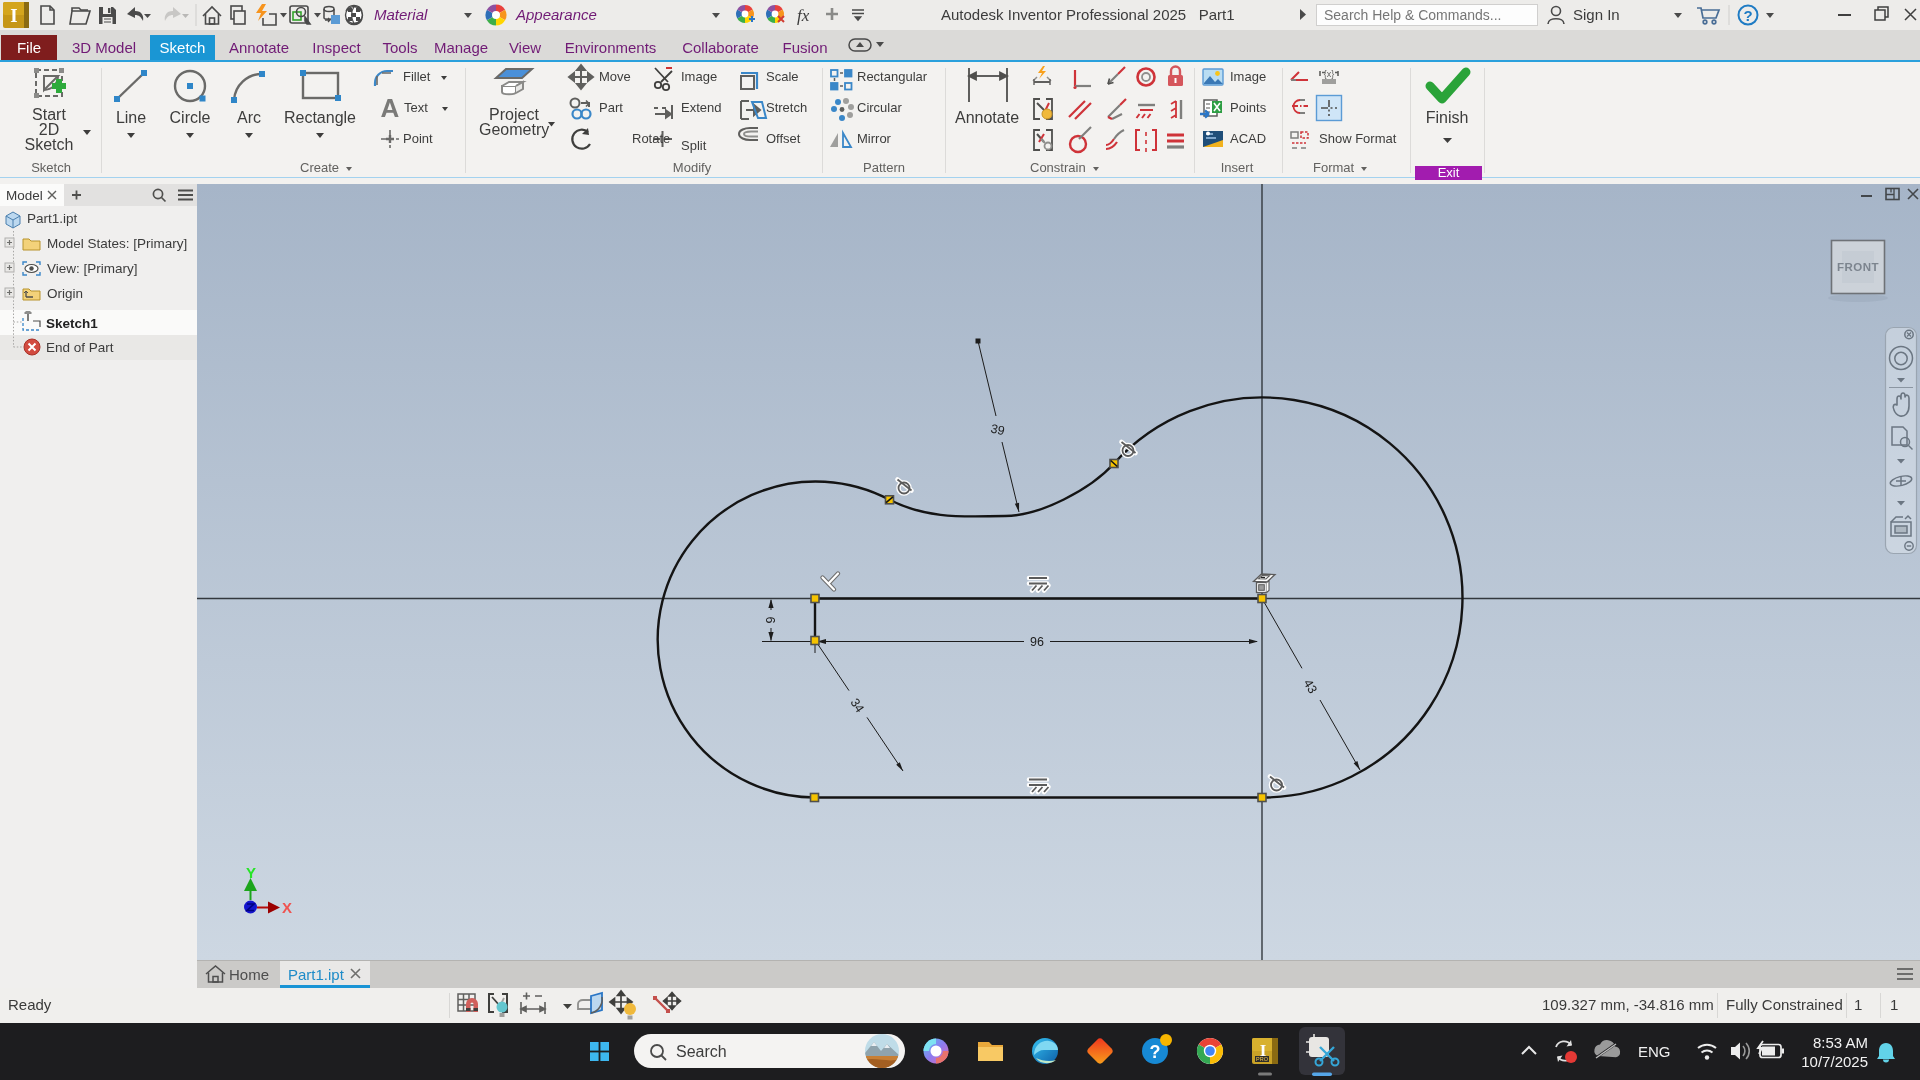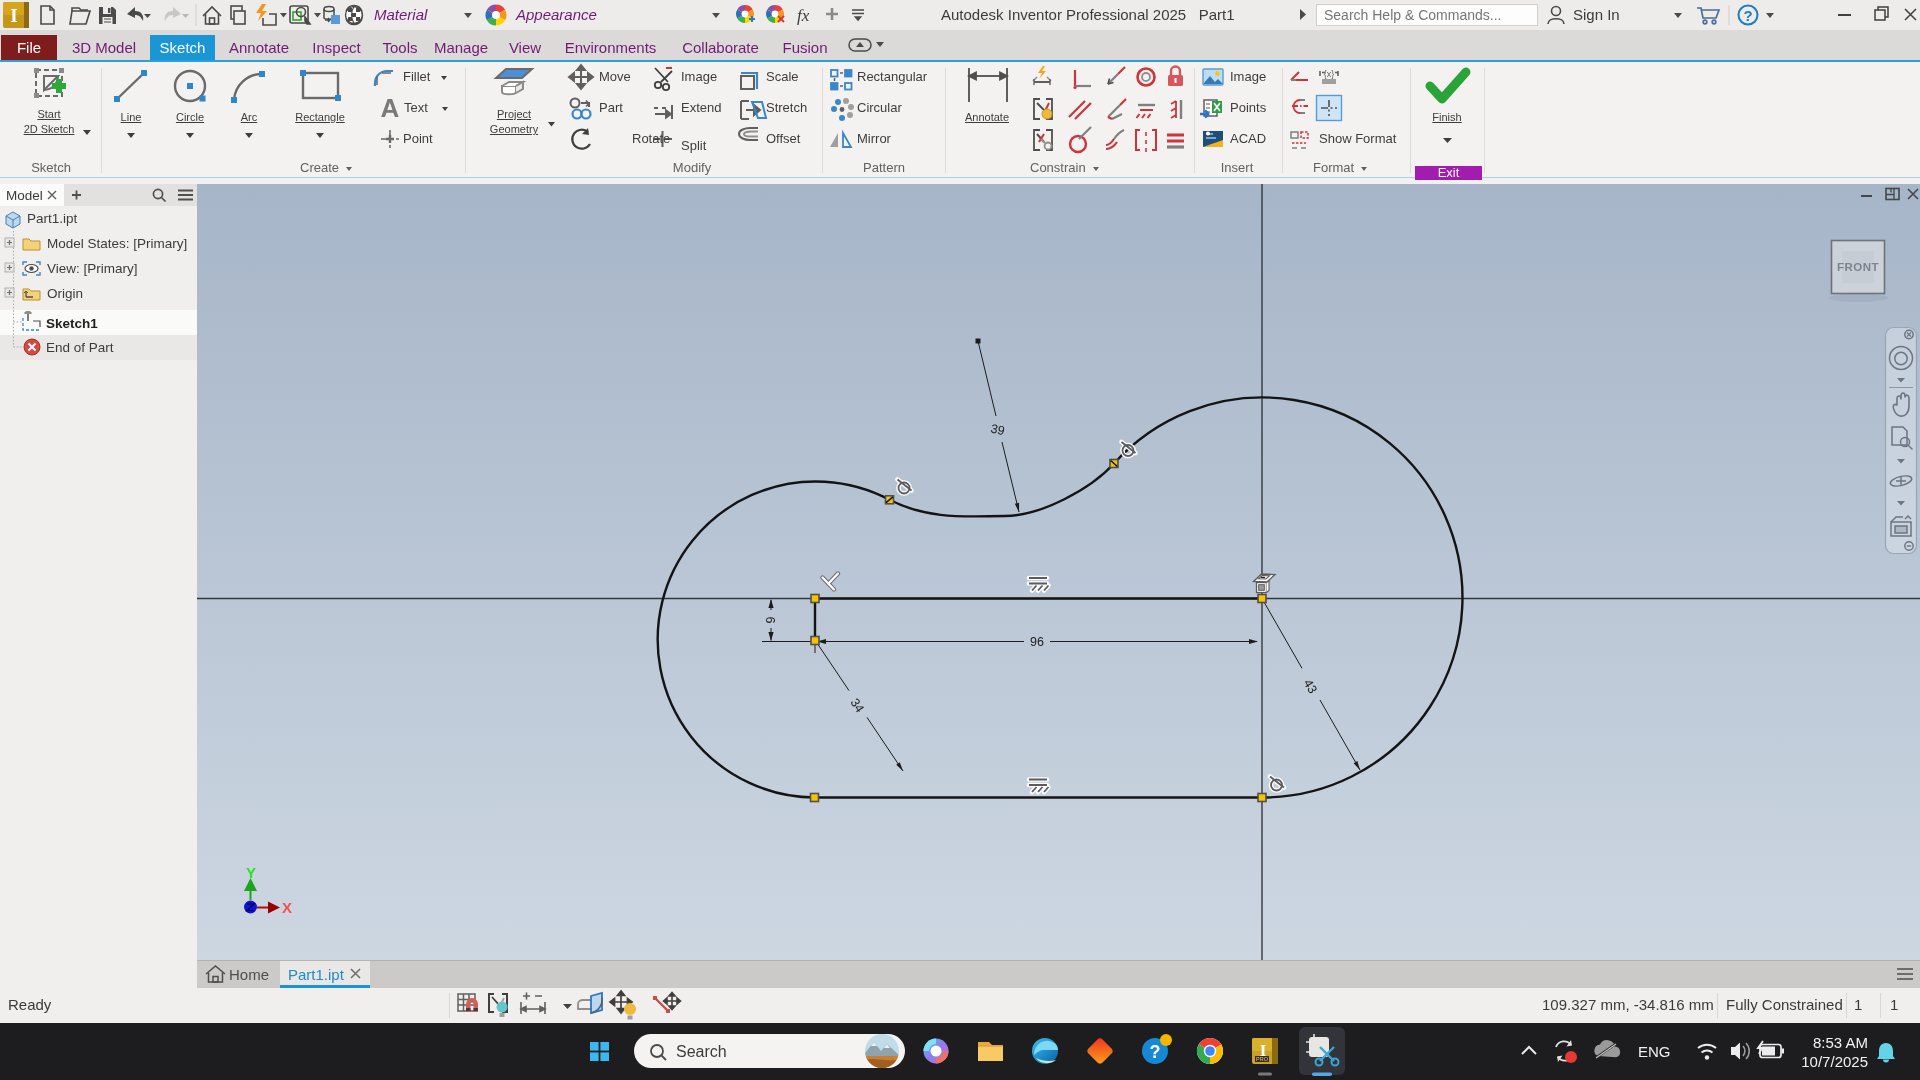--- a/index.html
+++ b/index.html
@@ -14,21 +14,21 @@
 #searchbox { position:absolute; left:1316px; top:4px; width:222px; height:22px; background:#fdfdfd; border:1px solid #d0cfce; font-size:14px; color:#767676; line-height:20px; padding-left:7px; }
 
 #tabrow { position:absolute; left:0; top:30px; width:1920px; height:30px; background:#dbdad8; }
 .rtab { position:absolute; top:5px; height:25px; line-height:25px; font-size:15px; color:#701a75; text-align:center; }
 .rtab.file { background:#7f1d1d; color:#fff; }
 .rtab.active { background:#1a96d4; color:#fff; }
 
 #ribbon { position:absolute; left:0; top:60px; width:1920px; height:118px; background:#f3f2f0; border-top:2px solid #2aa0dc; border-bottom:1px solid #a3d2ef; }
 .rgroup-label { position:absolute; bottom:2px; font-size:13px; color:#62615f; text-align:center; white-space:nowrap; }
 .rsep { position:absolute; top:6px; bottom:4px; width:1px; background:#dcdbd9; }
-.bigbtn { position:absolute; top:3px; text-align:center; font-size:11px; color:#3d3d3c; line-height:15px;text-decoration:underline; }
+.bigbtn { position:absolute; top:3px; text-align:center; font-size:16px; color:#3d3d3c; line-height:15px; }
 .smalllbl { position:absolute; font-size:13px; color:#3d3d3c; white-space:nowrap; }
 .dd { display:inline-block; width:0; height:0; border-left:3.5px solid transparent; border-right:3.5px solid transparent; border-top:4px solid #3d3d3c; vertical-align:middle; }
 #exitbtn { position:absolute; left:1415px; top:104px; width:67px; height:13.5px; background:#a21caf; color:#fff; font-size:13px; text-align:center; line-height:13px; }
 
 #panel { position:absolute; left:0; top:184px; width:197px; height:804px; background:#f0efee; }
 #canvas-wrap { position:absolute; left:197px; top:184px; width:1723px; height:776px; }
 
 #doctabs { position:absolute; left:197px; top:960px; width:1723px; height:28px; background:#cbcac8; border-top:1px solid #b4b3b1; }
 #statusbar { position:absolute; left:0; top:988px; width:1920px; height:35px; background:#f0efed; font-size:15px; color:#3a3a3a; }
 #taskbar { position:absolute; left:0; top:1023px; width:1920px; height:57px; background:#1d1d1f; }

